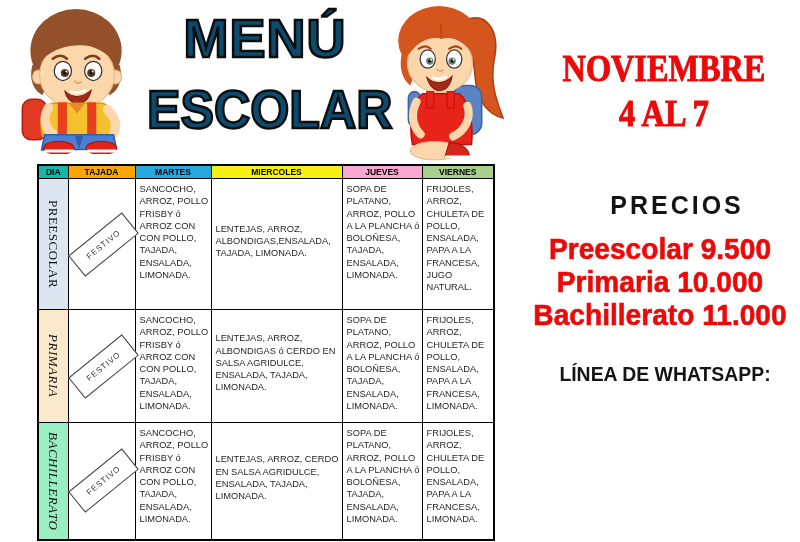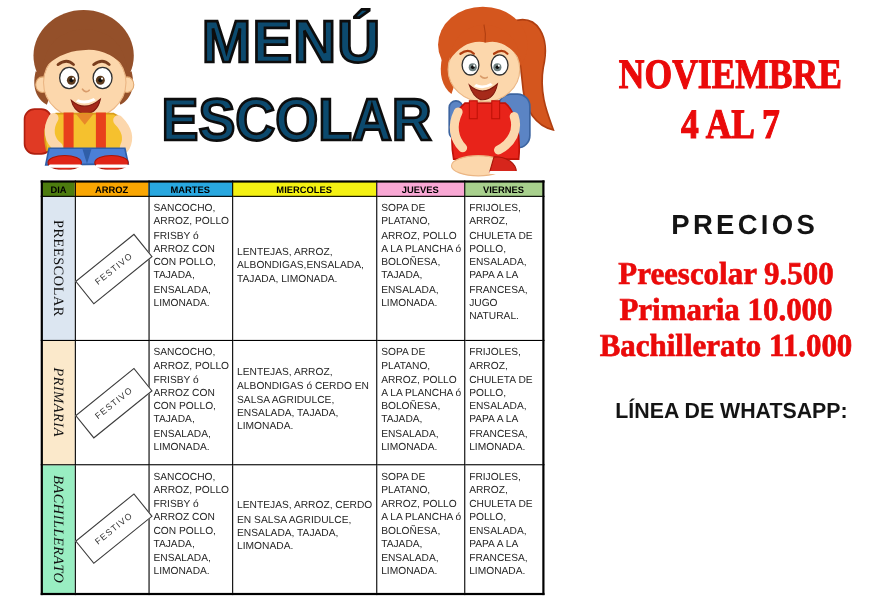--- a/index.html
+++ b/index.html
@@ -14,21 +14,21 @@
   .title-l1 { font-size:54px; line-height:76px; letter-spacing:1px; -webkit-text-stroke:2.5px #0d0d0d; }
   .title-l2 { font-size:54px; line-height:66px; -webkit-text-stroke:2.5px #0d0d0d; transform:scaleX(0.93); transform-origin:center; }
 
   
   .date-banner { position:absolute; left:530px; top:46px; width:268px; text-align:center; color:#ea0a0a; font-family:"Liberation Serif", serif; font-weight:bold; }
   .date-month { font-size:38px; line-height:44px; transform:scaleX(0.85); -webkit-text-stroke:1px #ea0a0a; }
   .date-range { font-size:38px; line-height:46px; transform:scaleX(0.85); -webkit-text-stroke:1px #ea0a0a; }
 
   
   .precios-heading { position:absolute; left:552px; top:191px; width:250px; text-align:center; font-size:25px; letter-spacing:3px; font-weight:bold; color:#141414; }
-  .price-lines { position:absolute; left:520px; top:233px; width:280px; text-align:center; color:#ea0a0a; font-family:Liberation Serif, serif; font-weight:bold; }
+  .price-lines { position:absolute; left:520px; top:233px; width:280px; text-align:center; color:#ea0a0a; font-family:Liberation Sans, sans-serif; font-weight:bold; }
   .price-line { font-size:29px; line-height:33px; transform:scaleX(0.97); -webkit-text-stroke:0.6px #ea0a0a; }
 
   
   .wa-label  { position:absolute; left:540px; top:363px; width:250px; text-align:center; font-size:20px; font-weight:bold; color:#141414; transform:scaleX(0.97); }
   .wa-number { position:absolute; left:540px; top:389px; width:250px; text-align:center; font-size:31px; font-weight:bold; color:#141414; letter-spacing:1px; }
 
   
   table.menu-table {
     position:absolute; left:37px; top:164px; width:456px;
     border-collapse:collapse; table-layout:fixed; border:2px solid #000;
@@ -143,22 +143,22 @@
     <colgroup>
       <col style="width:30px">
         <col style="width:67px">
         <col style="width:76px">
       <col style="width:131px">
         <col style="width:80px">
         <col style="width:72px">
     </colgroup>
     <thead>
       <tr>
-        <th style="background-color: #4d7c0f;">DIA</th>
-        <th style="background-color: rgb(249, 166, 2);">ARROZ</th>
+        <th style="background-color: #14b8a6;">DIA</th>
+        <th style="background-color: rgb(249, 166, 2);">TAJADA</th>
         <th style="background-color: rgb(41, 168, 224);">MARTES</th>
         <th style="background-color: rgb(244, 241, 19);">MIERCOLES</th>
         <th style="background-color: #f9a8d4; margin-top: 19px;">JUEVES</th>
         <th style="background-color: rgb(168, 208, 141);">VIERNES</th>
       </tr>
     </thead>
     <tbody>
       <tr class="r1">
         <td class="rowlabel" style="background-color: rgb(220, 230, 241);">
           <div class="vlabel">PREESCOLAR</div>

